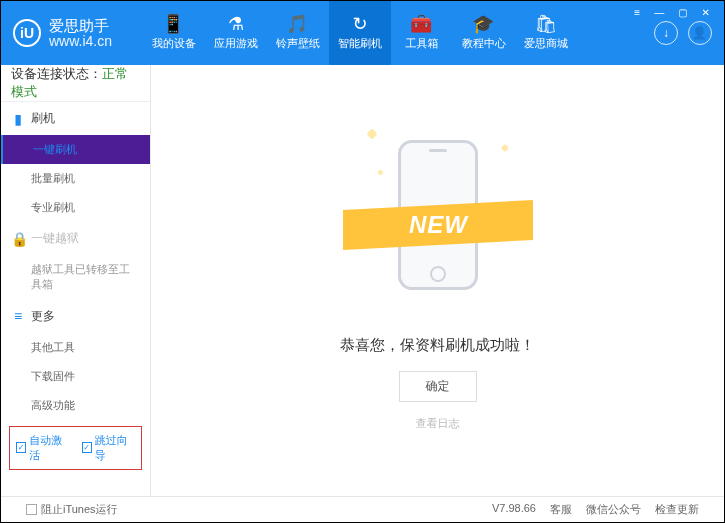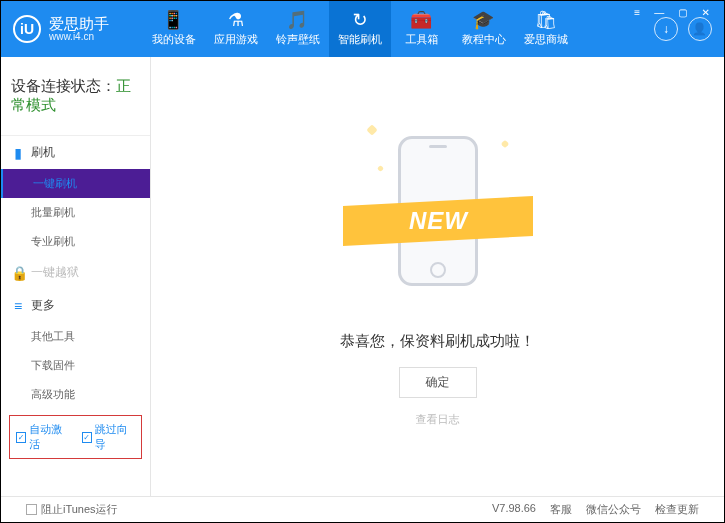--- a/index.html
+++ b/index.html
@@ -1,34 +1,34 @@
 <!DOCTYPE html>
 <html><head>
 <meta charset="utf-8">
 <style>
 *{margin:0;padding:0;box-sizing:border-box;font-family:"Microsoft YaHei",sans-serif}
 body{font-size:12px;color:#333;background:#fff}
 .app{width:725px;height:523px;border:1px solid #000;display:flex;flex-direction:column}
-.titlebar{height:56px;background:#1e8bf0;display:flex;align-items:center;padding:0 12px;color:#fff}
+.titlebar{height:64px;background:#1e8bf0;display:flex;align-items:center;padding:0 12px;color:#fff}
 .logo-wrap{display:flex;align-items:center;gap:8px;min-width:130px}
 .logo-icon{width:28px;height:28px;border:2px solid #fff;border-radius:50%;display:flex;align-items:center;justify-content:center;font-weight:bold;font-size:14px}
 .logo-text{font-size:15px;font-weight:normal;line-height:1}
-.logo-url{font-size:10px;opacity:.9}
+.logo-url{font-size:14px;opacity:.9}
 .nav{display:flex;height:100%}
 .nav-item{width:62px;display:flex;flex-direction:column;align-items:center;justify-content:center;cursor:pointer;gap:3px}
 .nav-item.active{background:#0a73d4}
 .nav-icon{font-size:18px;line-height:1}
 .nav-label{font-size:11px}
 .tb-right{margin-left:auto;display:flex;align-items:center;gap:10px}
 .circ-icon{width:24px;height:24px;border:1.5px solid rgba(255,255,255,.8);border-radius:50%;display:flex;align-items:center;justify-content:center;font-size:12px;cursor:pointer}
 .win-btns{display:flex;gap:6px;position:absolute;top:4px;right:10px;color:#fff;font-size:10px}
 .win-btn{cursor:pointer;padding:2px 4px}
 .body{flex:1;display:flex;overflow:hidden}
 .sidebar{width:150px;border-right:1px solid #e5e5e5;display:flex;flex-direction:column;overflow-y:auto}
-.conn{padding:20px 10px;border-bottom:1px solid #eee;font-size:15px}
+.conn{padding:0 10px;border-bottom:1px solid #eee;font-size:13px}
 .conn-val{color:#2d8f2d}
 .cat{display:flex;align-items:center;gap:6px;padding:8px 10px;font-size:12px;color:#444;cursor:pointer}
 .cat-icon{color:#1e8bf0;font-size:14px;width:14px;text-align:center}
 .cat.locked .cat-icon{color:#bbb}
 .cat.locked{color:#bbb}
 .sub{padding:7px 10px 7px 30px;font-size:11px;color:#666;cursor:pointer}
 .sub.active{background:#4c1d95;color:#1e8bf0;border-left:2px solid #1e8bf0}
 .sub.note{color:#999;font-size:11px;line-height:1.4;cursor:default}
 .chk-row{border:1px solid #d43a3a;margin:6px 8px;padding:6px;display:flex;gap:12px;align-items:center}
 .chk{display:flex;align-items:center;gap:3px;color:#1e8bf0;font-size:11px;cursor:pointer}
@@ -119,20 +119,21 @@
           <span class="cat-icon">▮</span>
           <span>刷机</span>
         </div>
       <div class="sub active">一键刷机</div>
       <div class="sub">批量刷机</div>
       <div class="sub">专业刷机</div>
       <div class="cat locked">
           <span class="cat-icon">🔒</span>
           <span>一键越狱</span>
         </div>
+      <div class="sub note">越狱工具已转移至工具箱</div>
       <div class="cat">
           <span class="cat-icon">≡</span>
           <span>更多</span>
         </div>
       <div class="sub">其他工具</div>
       <div class="sub">下载固件</div>
       <div class="sub">高级功能</div>
 
       <div class="chk-row">
         <div class="chk">

